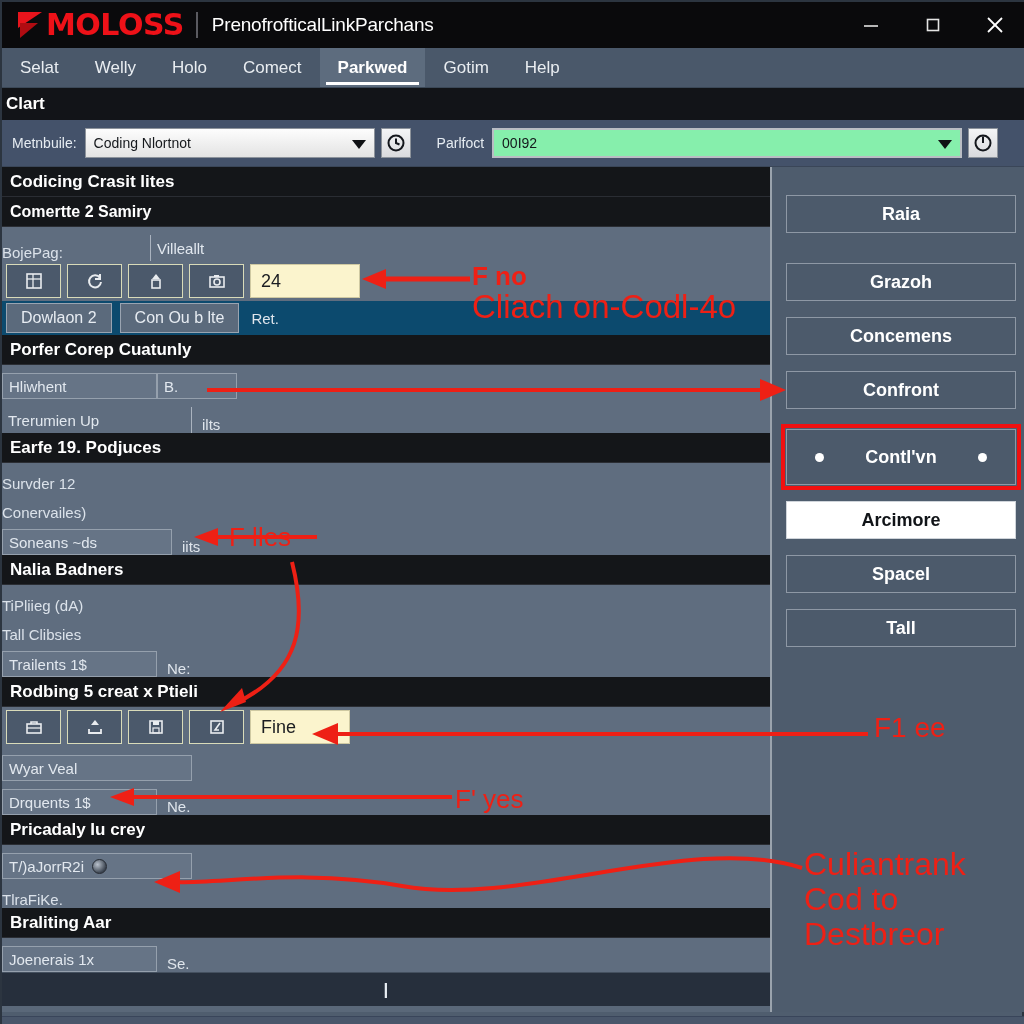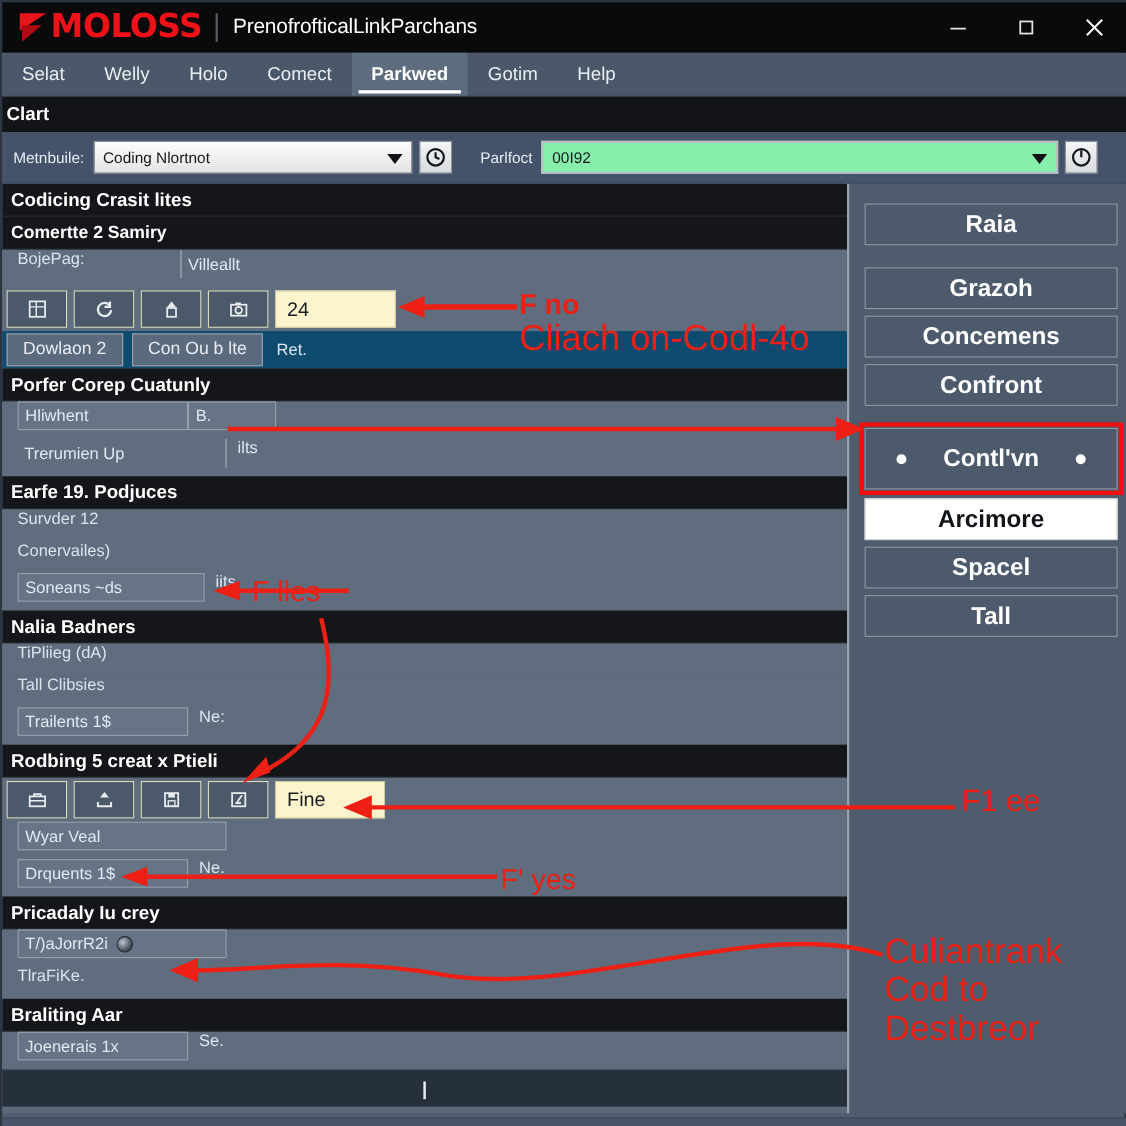--- a/index.html
+++ b/index.html
@@ -217,22 +217,22 @@
     align-items: center;
     padding-left: 8px;
     border-bottom: 1px solid #2a2d33;
     white-space: nowrap;
   }
   .sec-head.small { font-size: 16px; }
 
   .body-row {
     background: #5f6d7f;
     display: flex;
-    align-items: flex-start;
-    padding-left: 14px;
+    align-items: flex-end;
+    padding-left: 0;
     color: #dbe2ea;
     font-size: 15px;
     height: 29px;
     white-space: nowrap;
   }
   .body-row.tall { height: 34px; }
 
   .field-box {
     height: 26px;
     border: 1px solid #95a0ad;
@@ -325,25 +325,25 @@
   }
   .caret-text {
     color: #e8eef4;
     font-size: 17px;
     font-weight: bold;
   }
 
   
   .rp-btn {
     height: 38px;
-    margin: 6px 10px 4px 12px;
+    margin: 16px 10px 4px 12px;
     border: 1px solid #8e98a5;
     background: #4c5a6b;
     color: #ffffff;
-    font-size: 22px;
+    font-size: 18px;
     font-weight: bold;
     display: flex;
     align-items: center;
     justify-content: center;
     position: relative;
   }
   .rp-gap { height: 10px; }
   .rp-btn.highlighted {
     outline: 4px solid #f01010;
     outline-offset: 1px;

